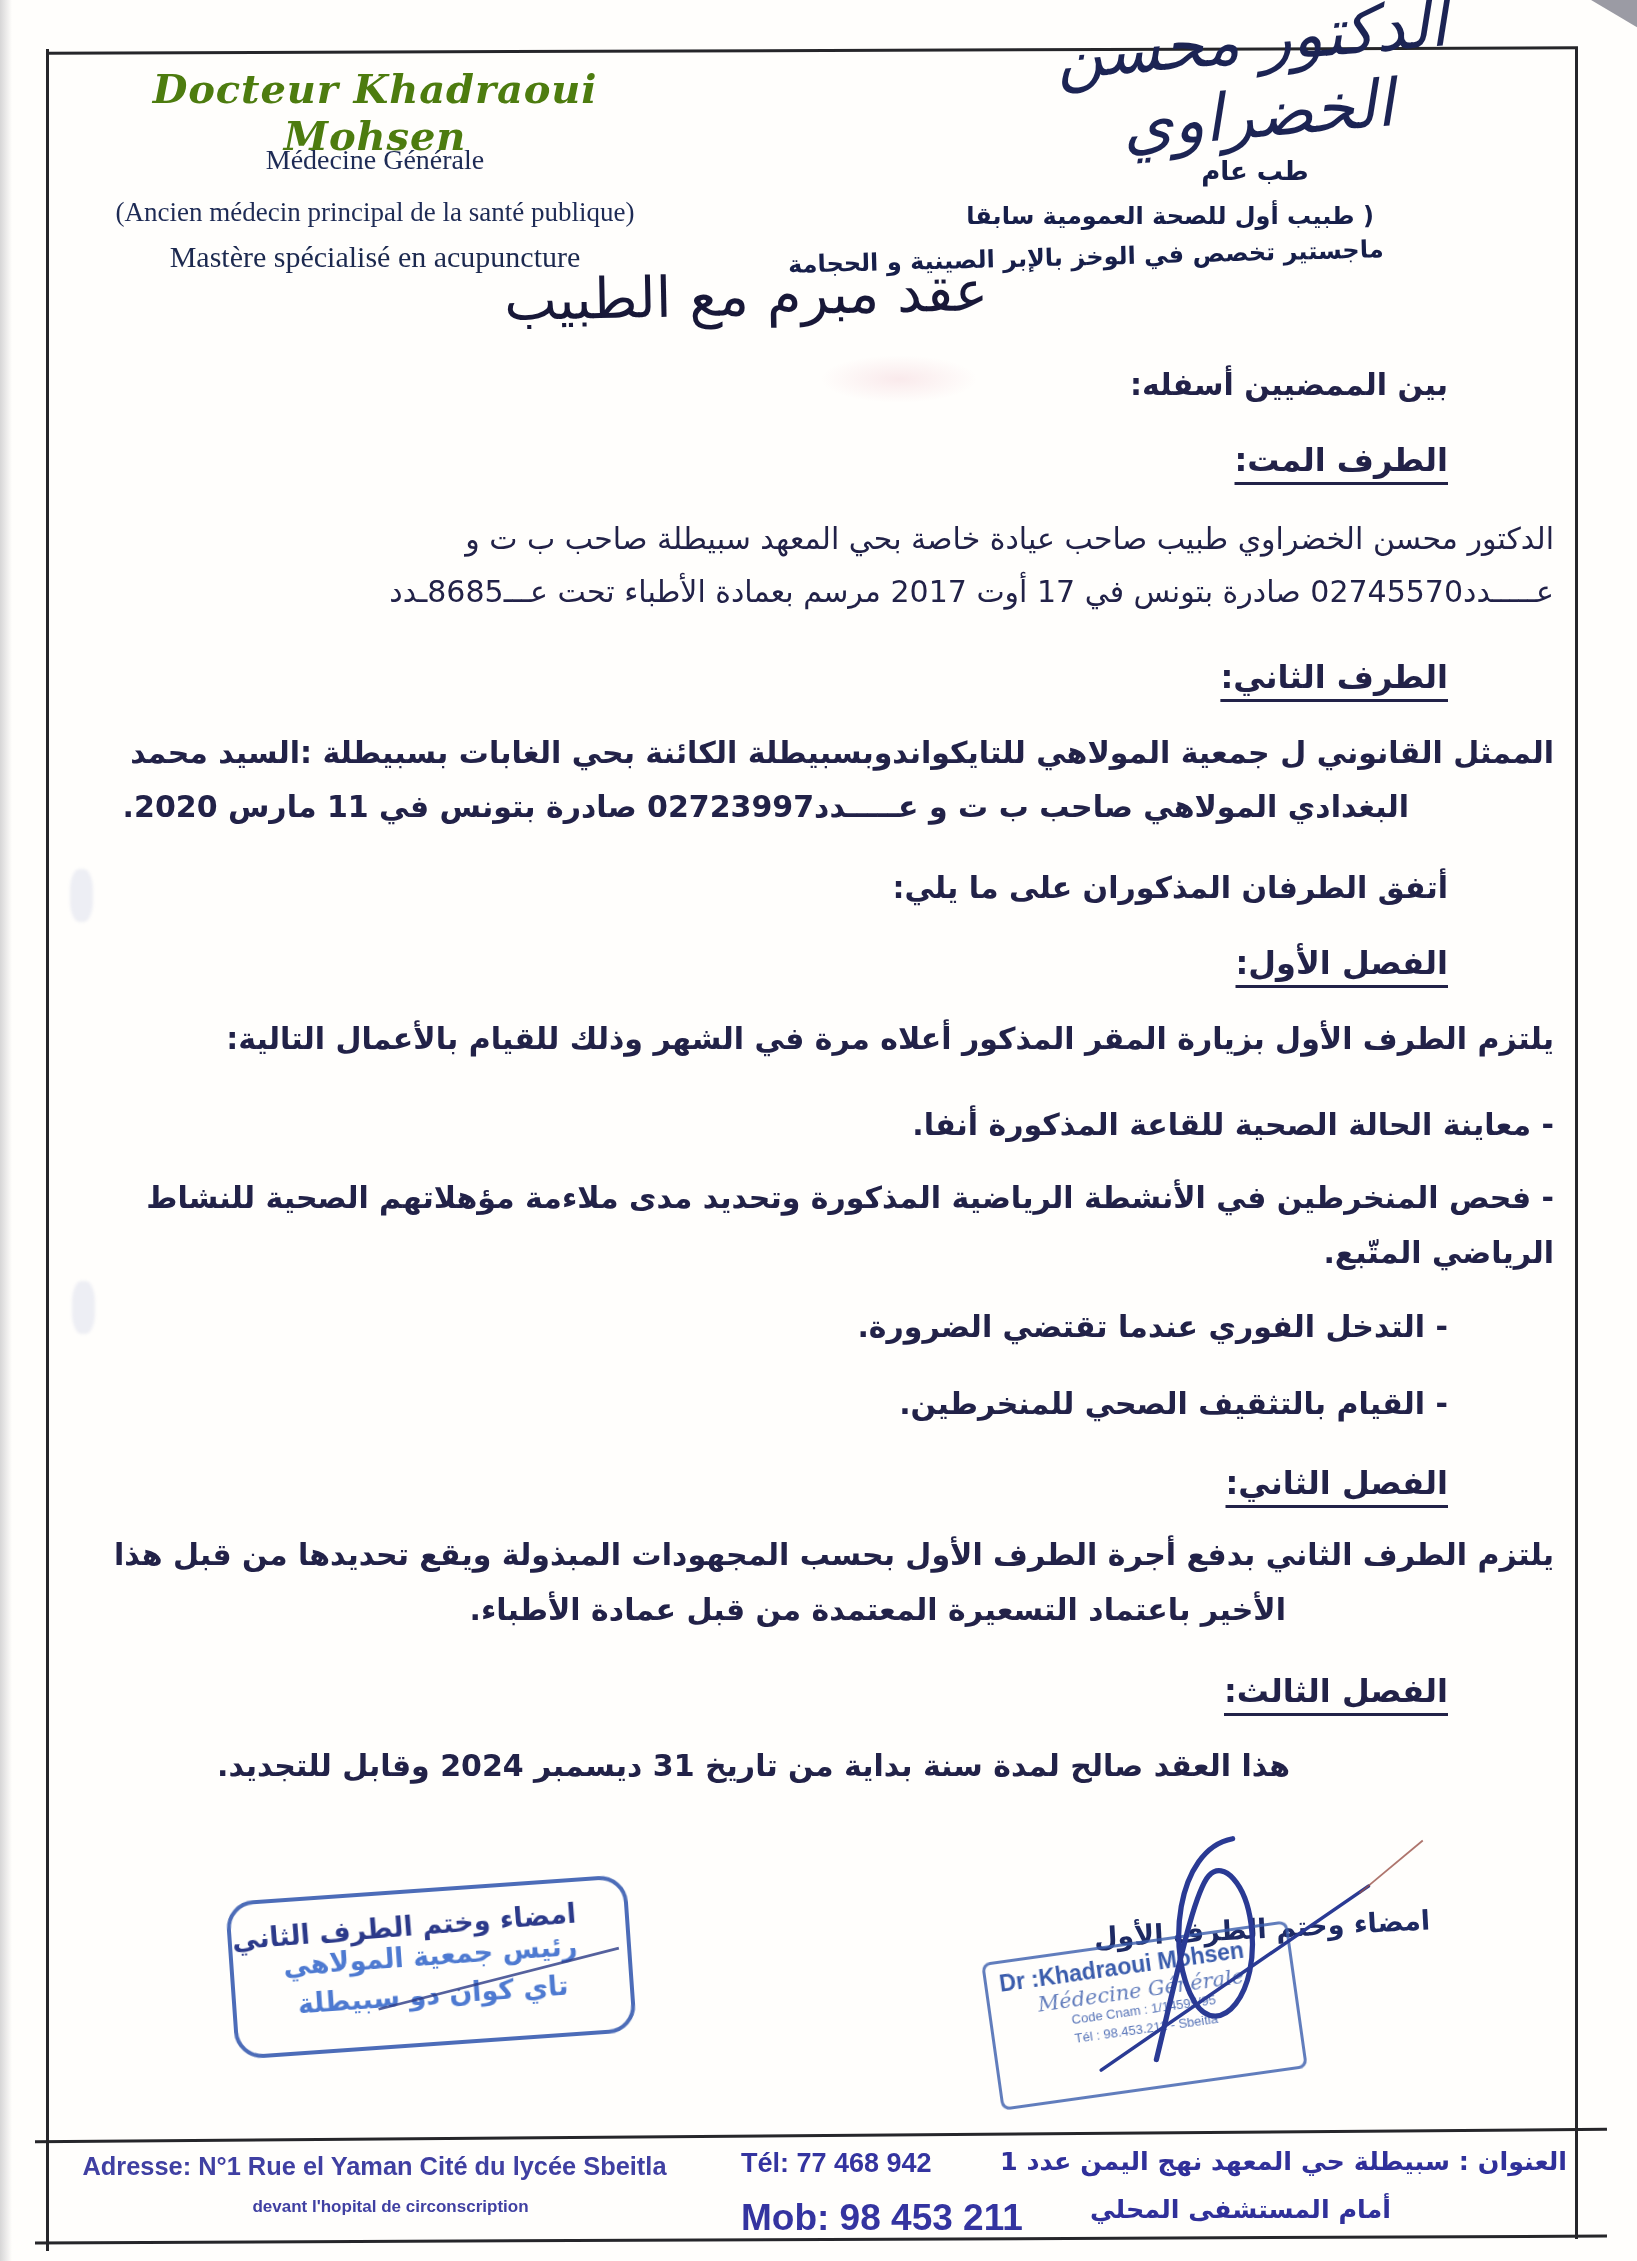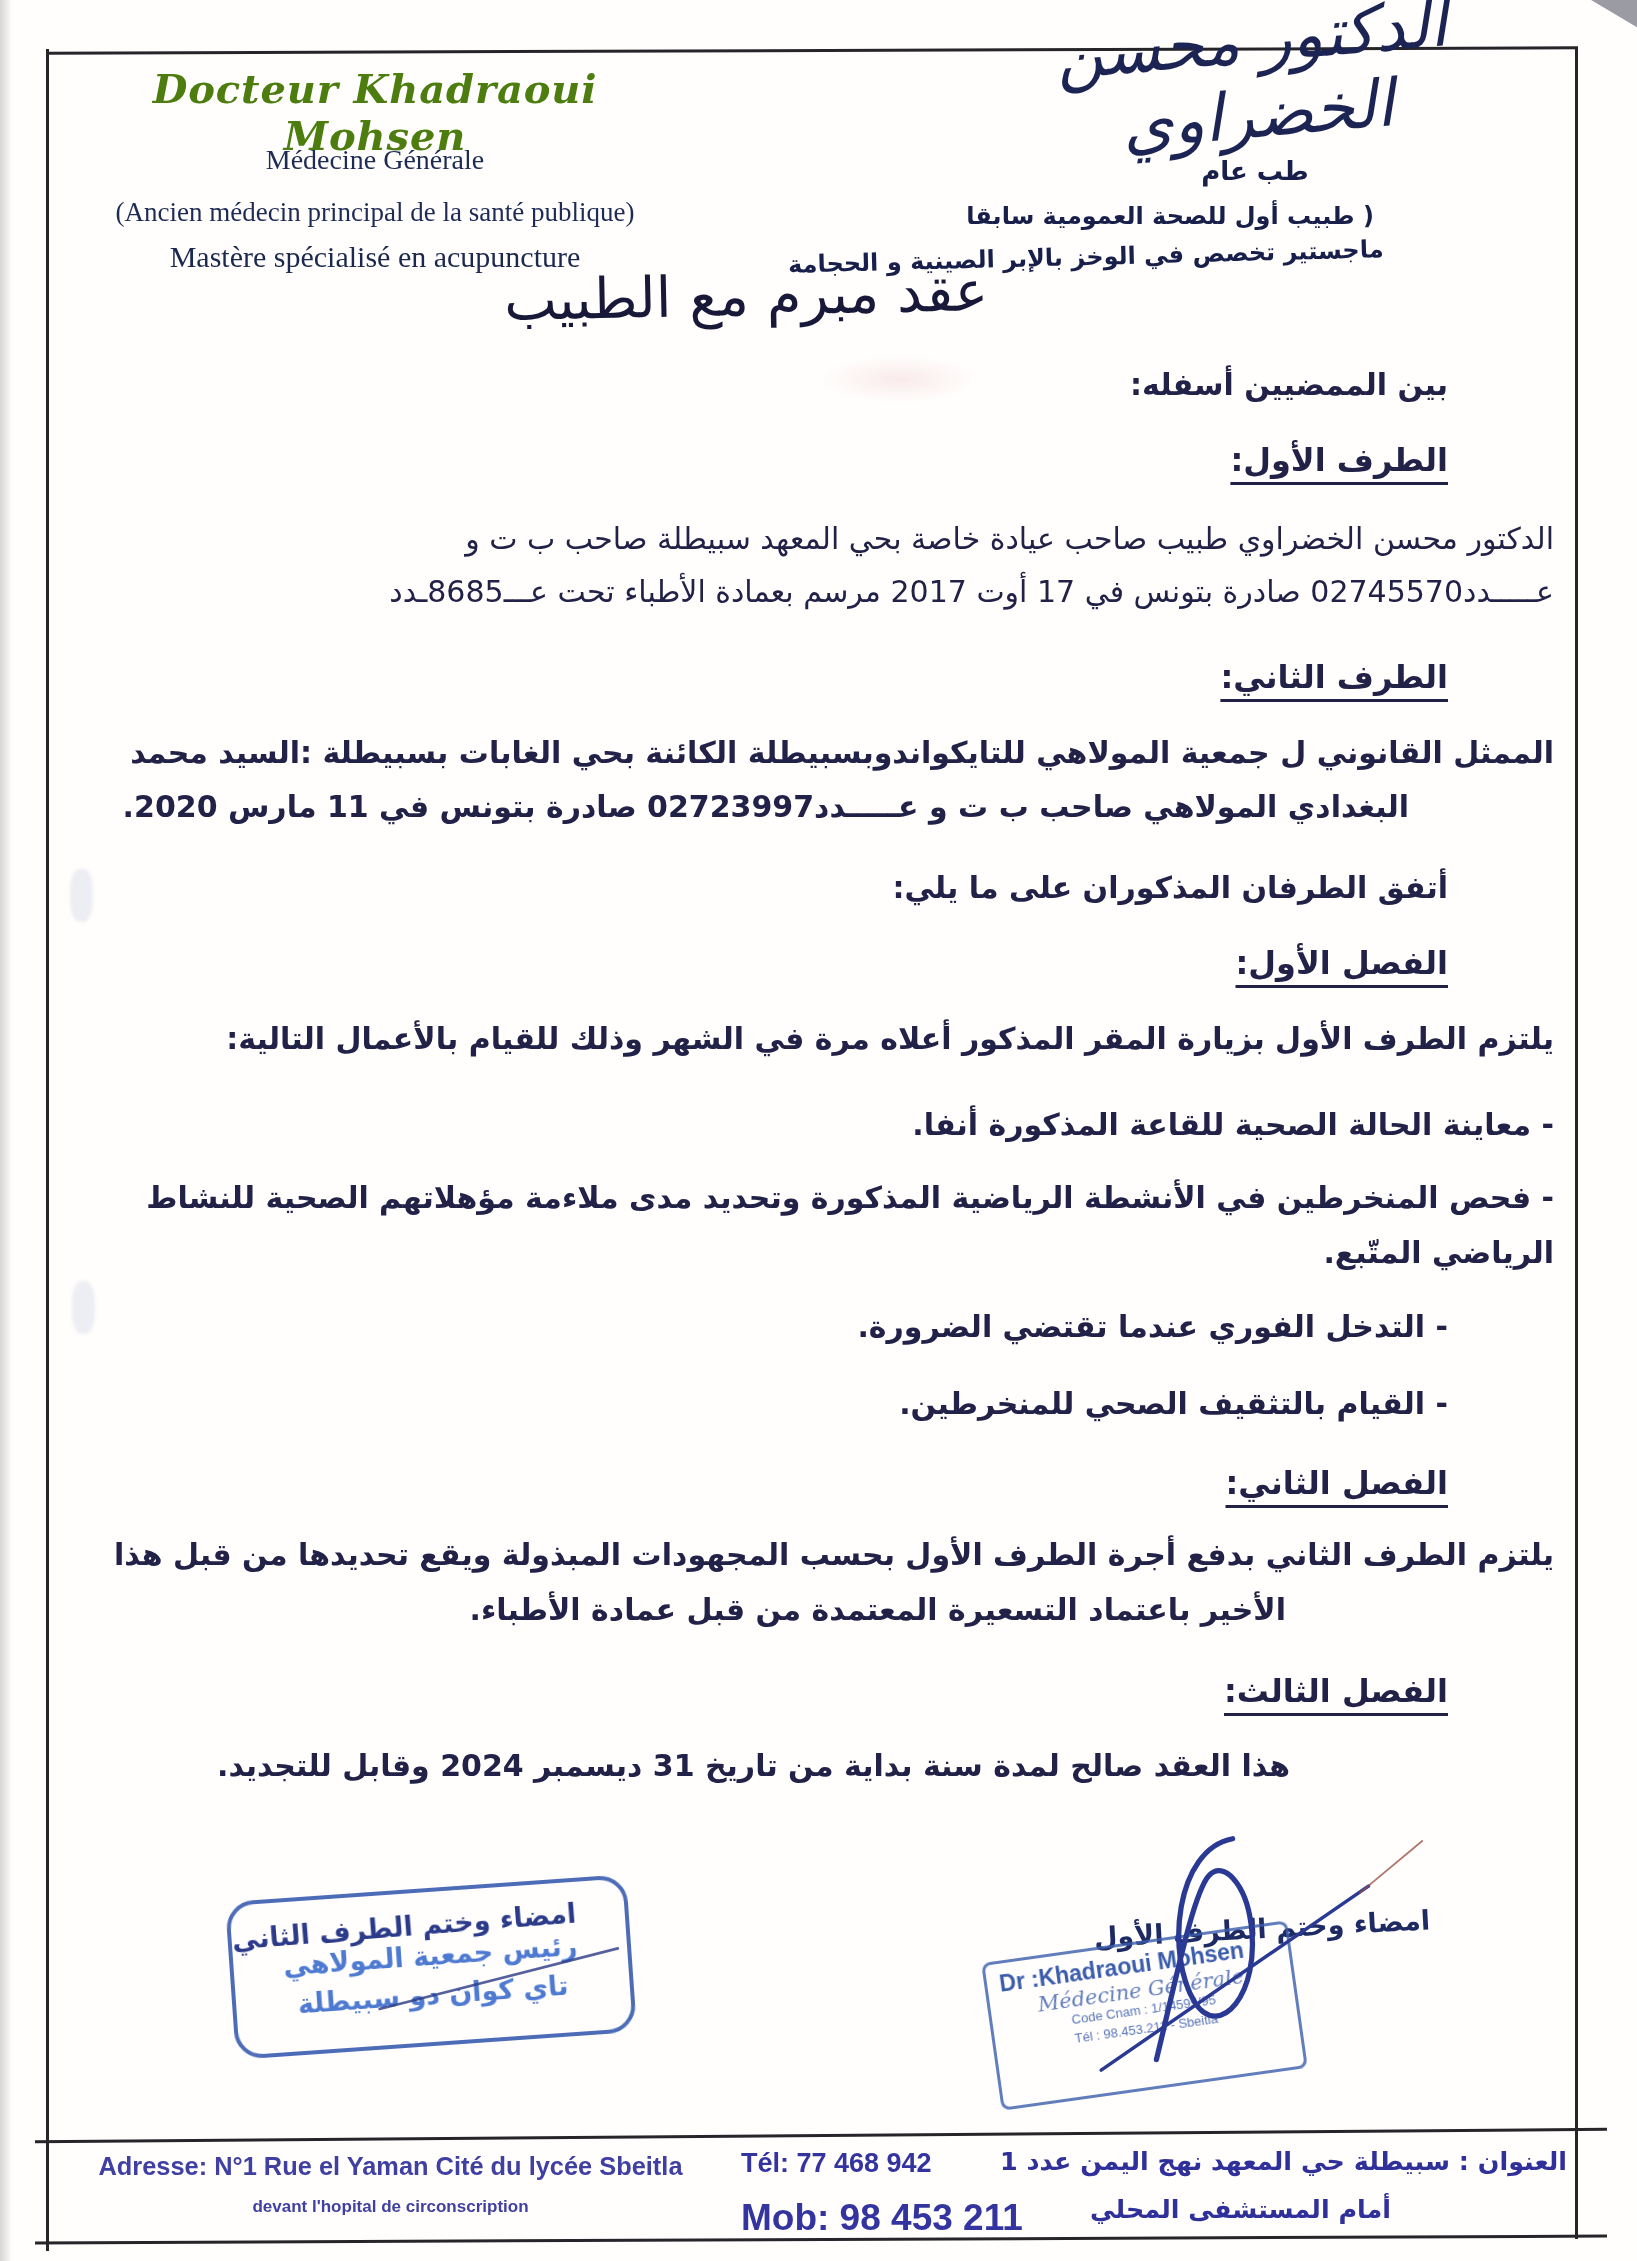--- a/index.html
+++ b/index.html
@@ -85,21 +85,21 @@
 
   <div class="abs ar-name">الدكتور محسن الخضراوي</div>
   <div class="abs ar-l2">طب عام</div>
   <div class="abs ar-l3">( طبيب أول للصحة العمومية سابقا</div>
   <div class="abs ar-l4">ماجستير تخصص في الوخز بالإبر الصينية و الحجامة</div>
 
   <div class="abs doc-title">عقد مبرم مع الطبيب</div>
 
   <div class="b" style="right:189px;top:367px;">بين الممضيين أسفله:</div>
 
-  <div class="b hd" style="right:189px;top:441px;">الطرف الأول:</div>
+  <div class="b hd" style="right:189px;top:441px;">الطرف المت:</div>
   <div class="b light" style="right:83px;top:521px;">الدكتور محسن الخضراوي طبيب صاحب عيادة خاصة  بحي المعهد سبيطلة صاحب ب ت و</div>
   <div class="b light" style="right:83px;top:574px;">عـــــدد02745570 صادرة بتونس في 17 أوت 2017 مرسم بعمادة الأطباء تحت عـــ8685ـدد</div>
 
   <div class="b hd" style="right:189px;top:658px;">الطرف الثاني:</div>
   <div class="b" style="right:83px;top:735px;">الممثل القانوني ل جمعية المولاهي للتايكواندوبسبيطلة الكائنة بحي الغابات بسبيطلة :السيد محمد</div>
   <div class="b" style="right:228px;top:789px;">البغدادي المولاهي صاحب ب ت و عـــــدد02723997 صادرة بتونس في 11 مارس 2020.</div>
 
   <div class="b" style="right:189px;top:870px;">أتفق الطرفان المذكوران على ما يلي:</div>
 
   <div class="b hd" style="right:189px;top:944px;">الفصل الأول:</div>
@@ -132,21 +132,21 @@
     <div class="ds2">Médecine Générale</div>
     <div class="ds3">Code Cnam : 1/14595/95</div>
     <div class="ds4">Tél : 98.453.211 - Sbeitla</div>
   </div>
   <svg class="abs" style="left:1044px;top:1823px;" width="386" height="276" viewBox="0 0 440 315">
     <path d="M 215 18 C 150 30 138 150 172 205 C 200 248 247 195 236 115 C 230 70 205 42 188 60 C 170 80 150 180 128 270" stroke="#2a3a94" stroke-width="6" fill="none" stroke-linecap="round"></path>
     <path d="M 65 282 L 370 72" stroke="#2a3a94" stroke-width="4" fill="none" stroke-linecap="round"></path>
     <path d="M 360 80 L 432 20" stroke="#9a5248" stroke-width="2" fill="none" opacity="0.8"></path>
   </svg>
 
-  <div class="ft" style="left:66px;top:2152px;width:649px;text-align:center;font-size:25.4px;">Adresse: N°1 Rue el Yaman Cité du lycée Sbeitla</div>
+  <div class="ft" style="left:50px;top:2152px;width:649px;text-align:center;font-size:25.4px;">Adresse: N°1 Rue el Yaman Cité du lycée Sbeitla</div>
   <div class="ft" style="left:66px;top:2197px;width:649px;text-align:center;font-size:17px;">devant l'hopital de circonscription</div>
   <div class="ft" style="left:741px;top:2148px;font-size:27px;color:#3434a0;">Tél: 77 468 942</div>
   <div class="ft" style="left:741px;top:2197px;font-size:37px;color:#3434a0;">Mob: 98 453 211</div>
   <div class="ft ft-ar" style="right:70px;top:2146px;font-size:25.4px;font-weight:bold;">العنوان : سبيطلة حي المعهد نهج اليمن عدد 1</div>
   <div class="ft ft-ar" style="right:246px;top:2194px;font-size:25.4px;font-weight:bold;">أمام المستشفى المحلي</div>
 
 </div>
 
 
 </body></html>

